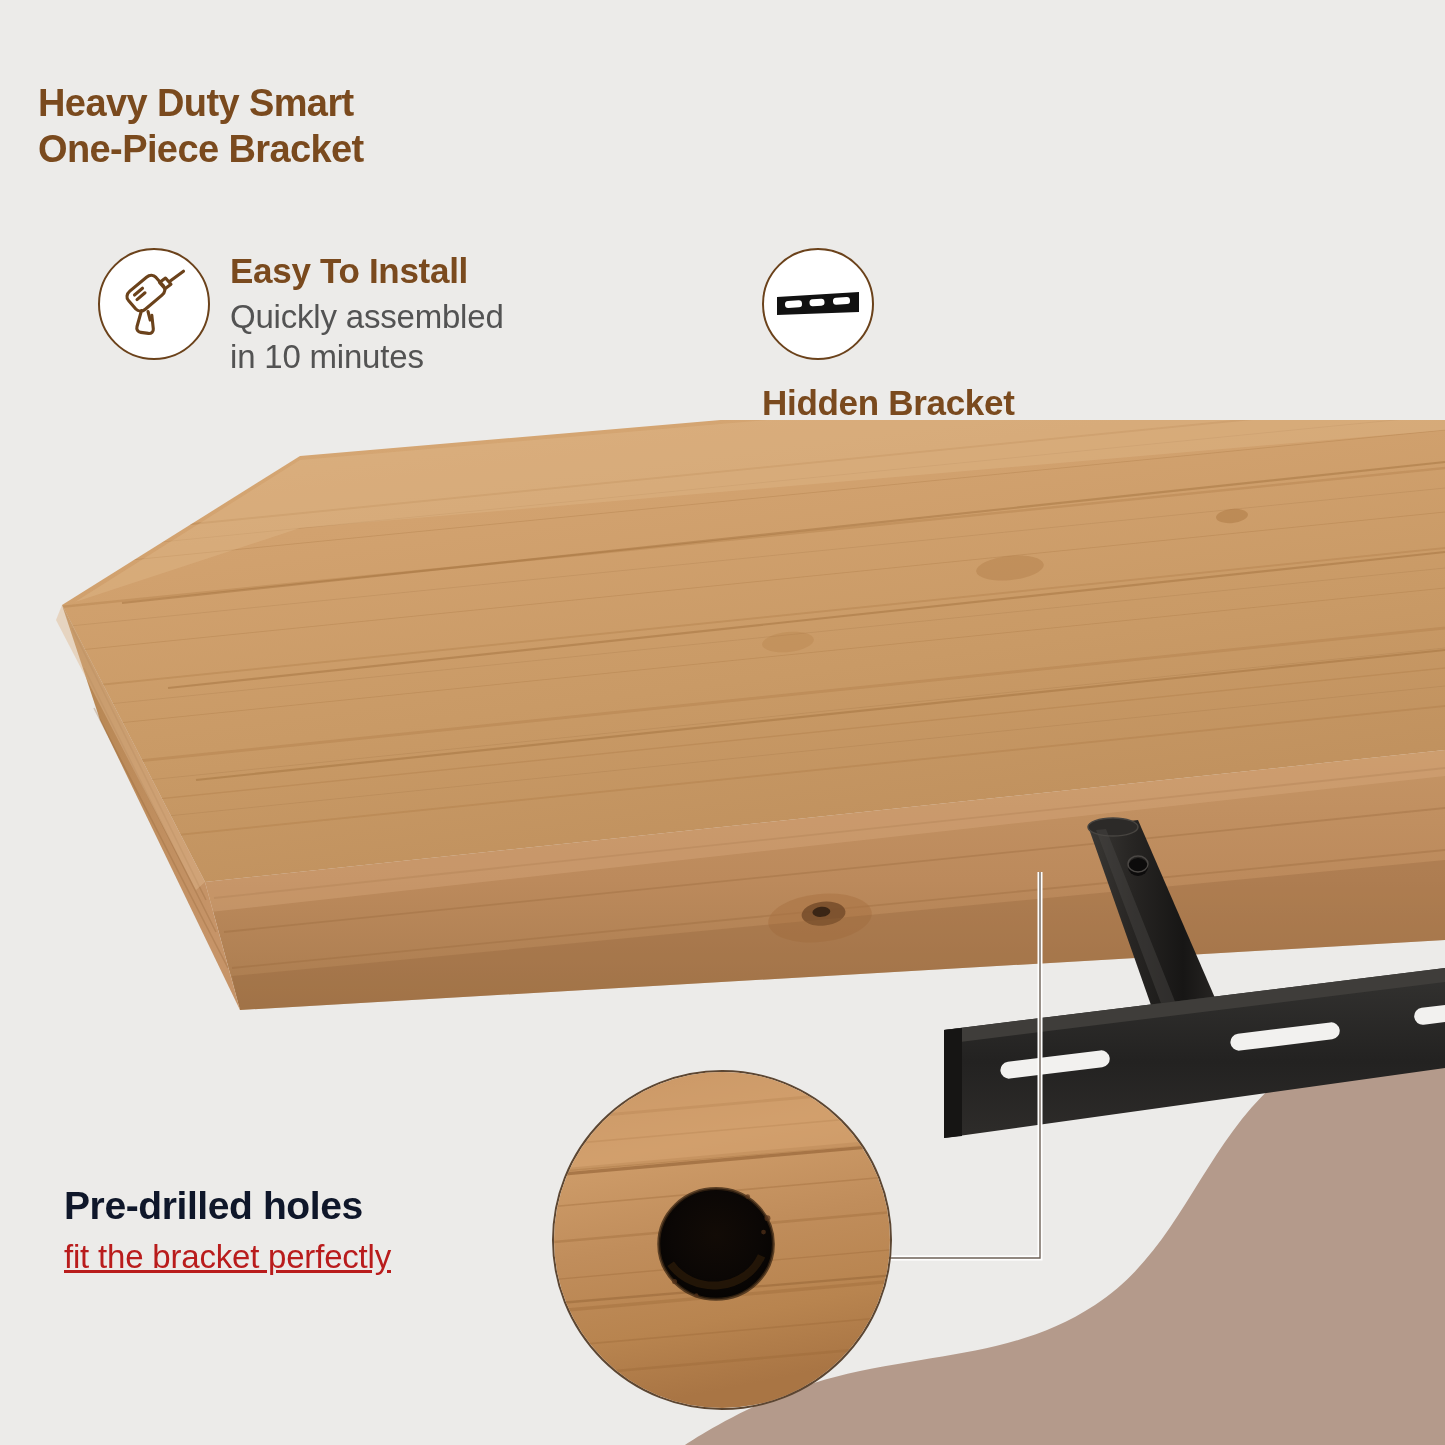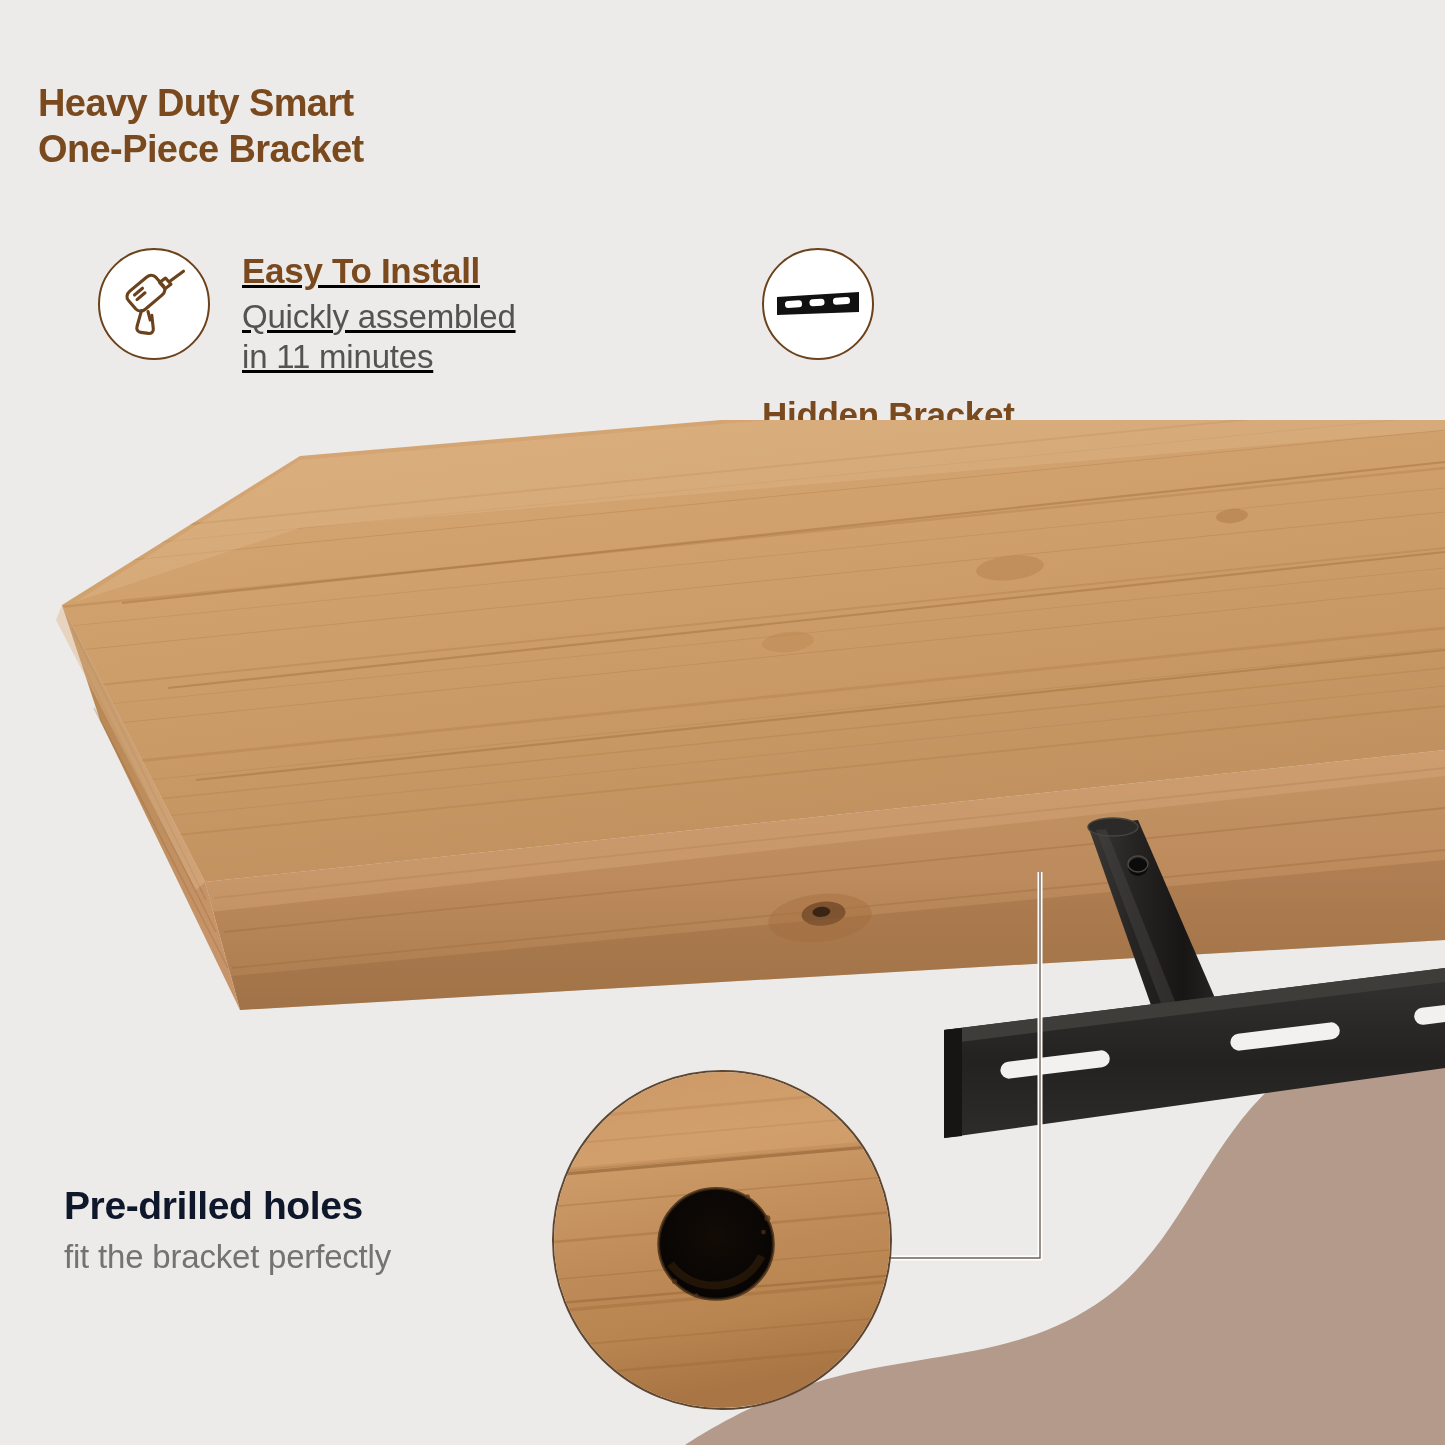--- a/index.html
+++ b/index.html
@@ -20,21 +20,21 @@
     position:absolute; left:38px; top:48px;
     color:#7A4A1E;
     font-size:38px; font-weight:bold;
     line-height:1.20;
     letter-spacing:-0.6px;
     white-space:pre-line;
     margin-top:33px;
   }
 
   
-  .feature { position:absolute; display:flex; align-items:flex-start; gap:32px;text-decoration:underline; }
+  .feature { position:absolute; display:flex; align-items:flex-start; gap:20px; }
   .feat-easy { left:98px; top:248px; }
   .feat-hidden { left:762px; top:248px;flex-direction:column; }
 
   .badge-circle {
     width:112px; height:112px; flex:0 0 112px;
     border-radius:50%;
     background:#FFFFFF;
     border:2px solid #6B421B;
     display:flex; align-items:center; justify-content:center;
     position:relative;
@@ -49,22 +49,22 @@
     margin-top:6px; white-space:pre-line; letter-spacing:-0.2px;
   }
 
   
   .callout-text { position:absolute; left:64px; top:1185px; }
   .callout-head {
     color:#0f172a; font-size:39px; font-weight:bold;
     letter-spacing:-0.4px; line-height:1.1;
   }
   .callout-sub {
-    color:#737373; font-size:33px; margin-top:10px;
-    letter-spacing:-0.2px; line-height:1.15;
+    color:#b91c1c; font-size:33px; margin-top:10px;
+    letter-spacing:-0.2px; line-height:1.15;text-decoration:underline;
   }
 
   
   .photo { position:absolute; left:0; top:420px; width:1445px; height:790px; }
 
   
   .magnifier {
     position:absolute; left:552px; top:1070px;
     width:340px; height:340px; border-radius:50%;
     overflow:hidden; border:2px solid #5C4632;
@@ -110,21 +110,21 @@
                    L33.5 68.4 C36.4 68.7 38.6 66.6 38.3 63.8
                    L36.8 50.2"></path>
 
           <path d="M33.0 46.5 L35.2 55.0"></path>
         </g>
       </svg>
     </div>
     <div class="feat-text">
       <div class="feat-head">Easy To Install</div>
       <div class="feat-sub">Quickly assembled
-in 11 minutes</div>
+in 10 minutes</div>
     </div>
   </div>
 
   <div class="feature feat-hidden">
     <div class="badge-circle">
       <svg width="86" height="40" viewBox="0 0 86 40">
 
         <path d="M2 13 L84 8 L84 28 L2 31 Z" fill="#111111"></path>
 
         <rect x="10" y="16.6" width="17" height="7" rx="3.2" fill="#FFFFFF" transform="rotate(-3.3 18.5 20)"></rect>

